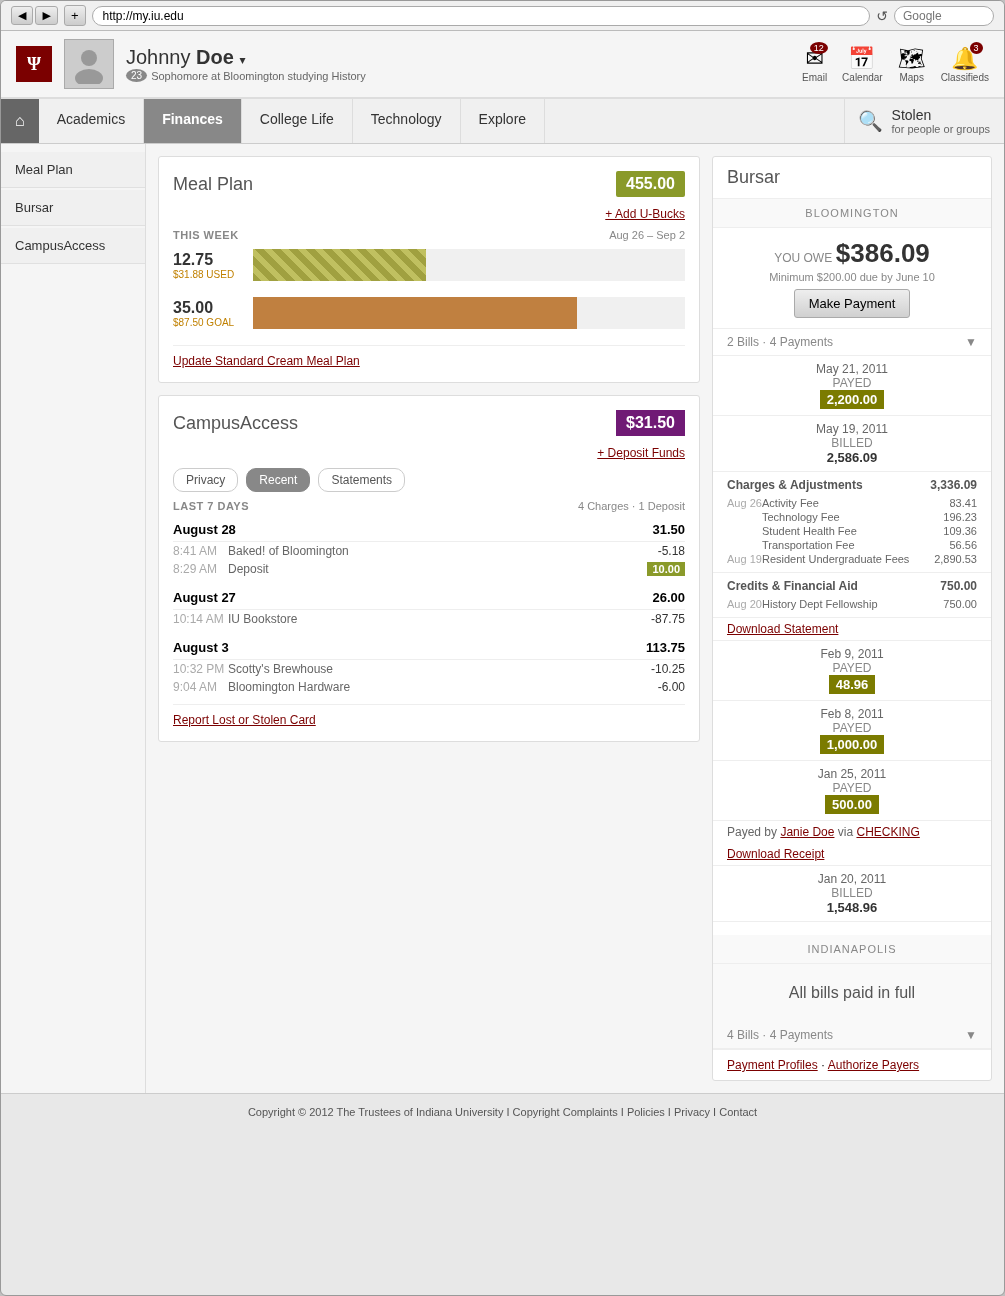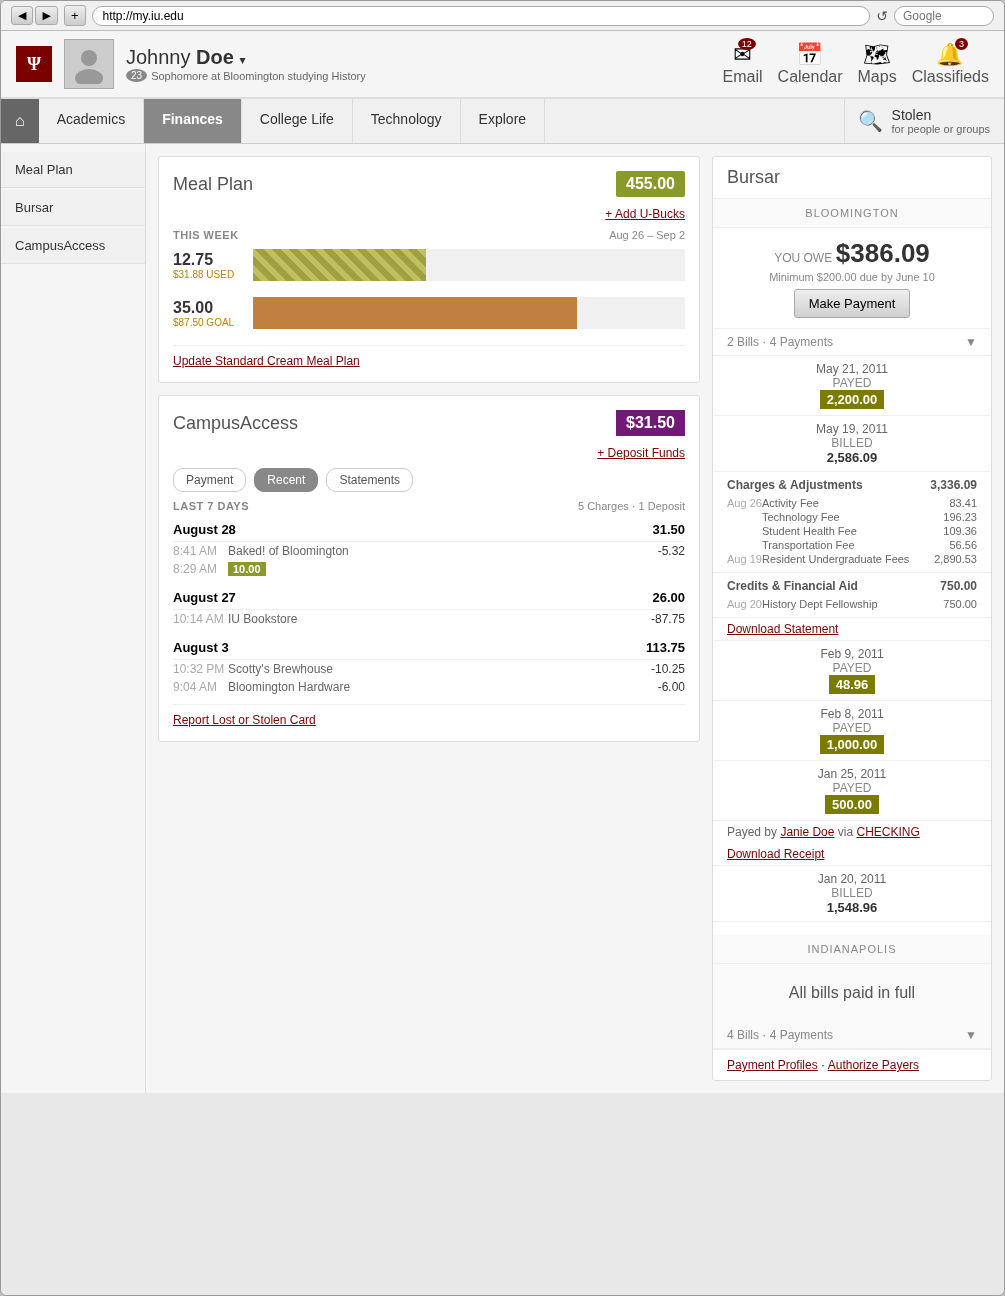--- a/index.html
+++ b/index.html
@@ -29,21 +29,21 @@
     .site-header { background: #f5f5f5; border-bottom: 2px solid #ddd; padding: 8px 15px; display: flex; align-items: center; justify-content: space-between; }
     .header-left { display: flex; align-items: center; gap: 12px; }
     .iu-logo { width: 36px; height: 36px; background: #7b0000; display: flex; align-items: center; justify-content: center; color: white; font-weight: bold; font-size: 18px; font-family: serif; border: 2px solid #7b0000; }
     .avatar-placeholder { width: 50px; height: 50px; background: #ccc; border: 1px solid #aaa; display: flex; align-items: center; justify-content: center; }
     .user-info { }
     .user-name { font-size: 20px; color: #333; }
     .user-name strong { font-weight: bold; }
     .notif-badge { background: #7b0000; color: white; border-radius: 50%; font-size: 9px; padding: 1px 4px; position: absolute; top: -4px; right: -4px; }
     .header-icons { display: flex; gap: 15px; align-items: center; }
     .header-icon-item { text-align: center; position: relative; cursor: pointer; }
-    .header-icon-item .icon-label { font-size: 16px; color: #555; display: block; }
+    .header-icon-item .icon-label { font-size: 10px; color: #555; display: block; }
     .badge-container { position: relative; display: inline-block; }
 
     
     .main-nav { background: #f0f0f0; border-bottom: 1px solid #ccc; display: flex; align-items: stretch; }
     .nav-home { background: #666; padding: 10px 14px; display: flex; align-items: center; cursor: pointer; }
     .nav-home span { color: white; font-size: 16px; }
     .nav-item { padding: 12px 18px; color: #333; cursor: pointer; font-size: 14px; border-right: 1px solid #ddd; }
     .nav-item.active { background: #888; color: white; font-weight: bold; }
     .nav-search { display: flex; align-items: center; padding: 8px 14px; gap: 8px; margin-left: auto; border-left: 1px solid #ddd; }
     .nav-search-text { }
@@ -254,41 +254,42 @@
             <span class="update-link">Update Standard Cream Meal Plan</span>
           </div>
 
           <div class="card">
             <div class="card-header">
               <span class="card-title">CampusAccess</span>
               <span class="campus-amount">$31.50</span>
             </div>
             <div class="add-link">+ Deposit Funds</div>
             <div class="tab-row">
-              <span class="tab-btn">Payment</span>
+              <span class="tab-btn">Privacy</span>
               <span class="tab-btn active">Recent</span>
               <span class="tab-btn">Statements</span>
             </div>
             <div class="activity-header">
               <span class="week-label">LAST 7 DAYS</span>
-              <span>5 Charges · 1 Deposit</span>
+              <span>4 Charges · 1 Deposit</span>
             </div>
 
             <div class="day-section">
               <div class="day-row">
                 <span>August 28</span>
                 <span>31.50</span>
               </div>
               <div class="transaction-row">
                 <span class="trans-time">8:41 AM</span>
                 <span class="trans-name">Baked! of Bloomington</span>
-                <span class="trans-amount">-5.32</span>
+                <span class="trans-amount">-5.18</span>
               </div>
               <div class="transaction-row">
                 <span class="trans-time">8:29 AM</span>
+                <span class="trans-name">Deposit</span>
                 <span class="trans-amount positive">10.00</span>
               </div>
             </div>
 
             <div class="day-section">
               <div class="day-row">
                 <span>August 27</span>
                 <span>26.00</span>
               </div>
               <div class="transaction-row">
@@ -440,14 +441,17 @@
             <div class="payment-profiles">
               <a>Payment Profiles</a>
               <span> · </span>
               <a>Authorize Payers</a>
             </div>
           </div>
         </div>
       </div>
     </div>
 
+    <div class="site-footer">
+      <span>Copyright © 2012 The Trustees of Indiana University  I  Copyright Complaints  I  Policies  I  Privacy  I  Contact</span>
+    </div>
   </div>
 </div>
 
 </body></html>

